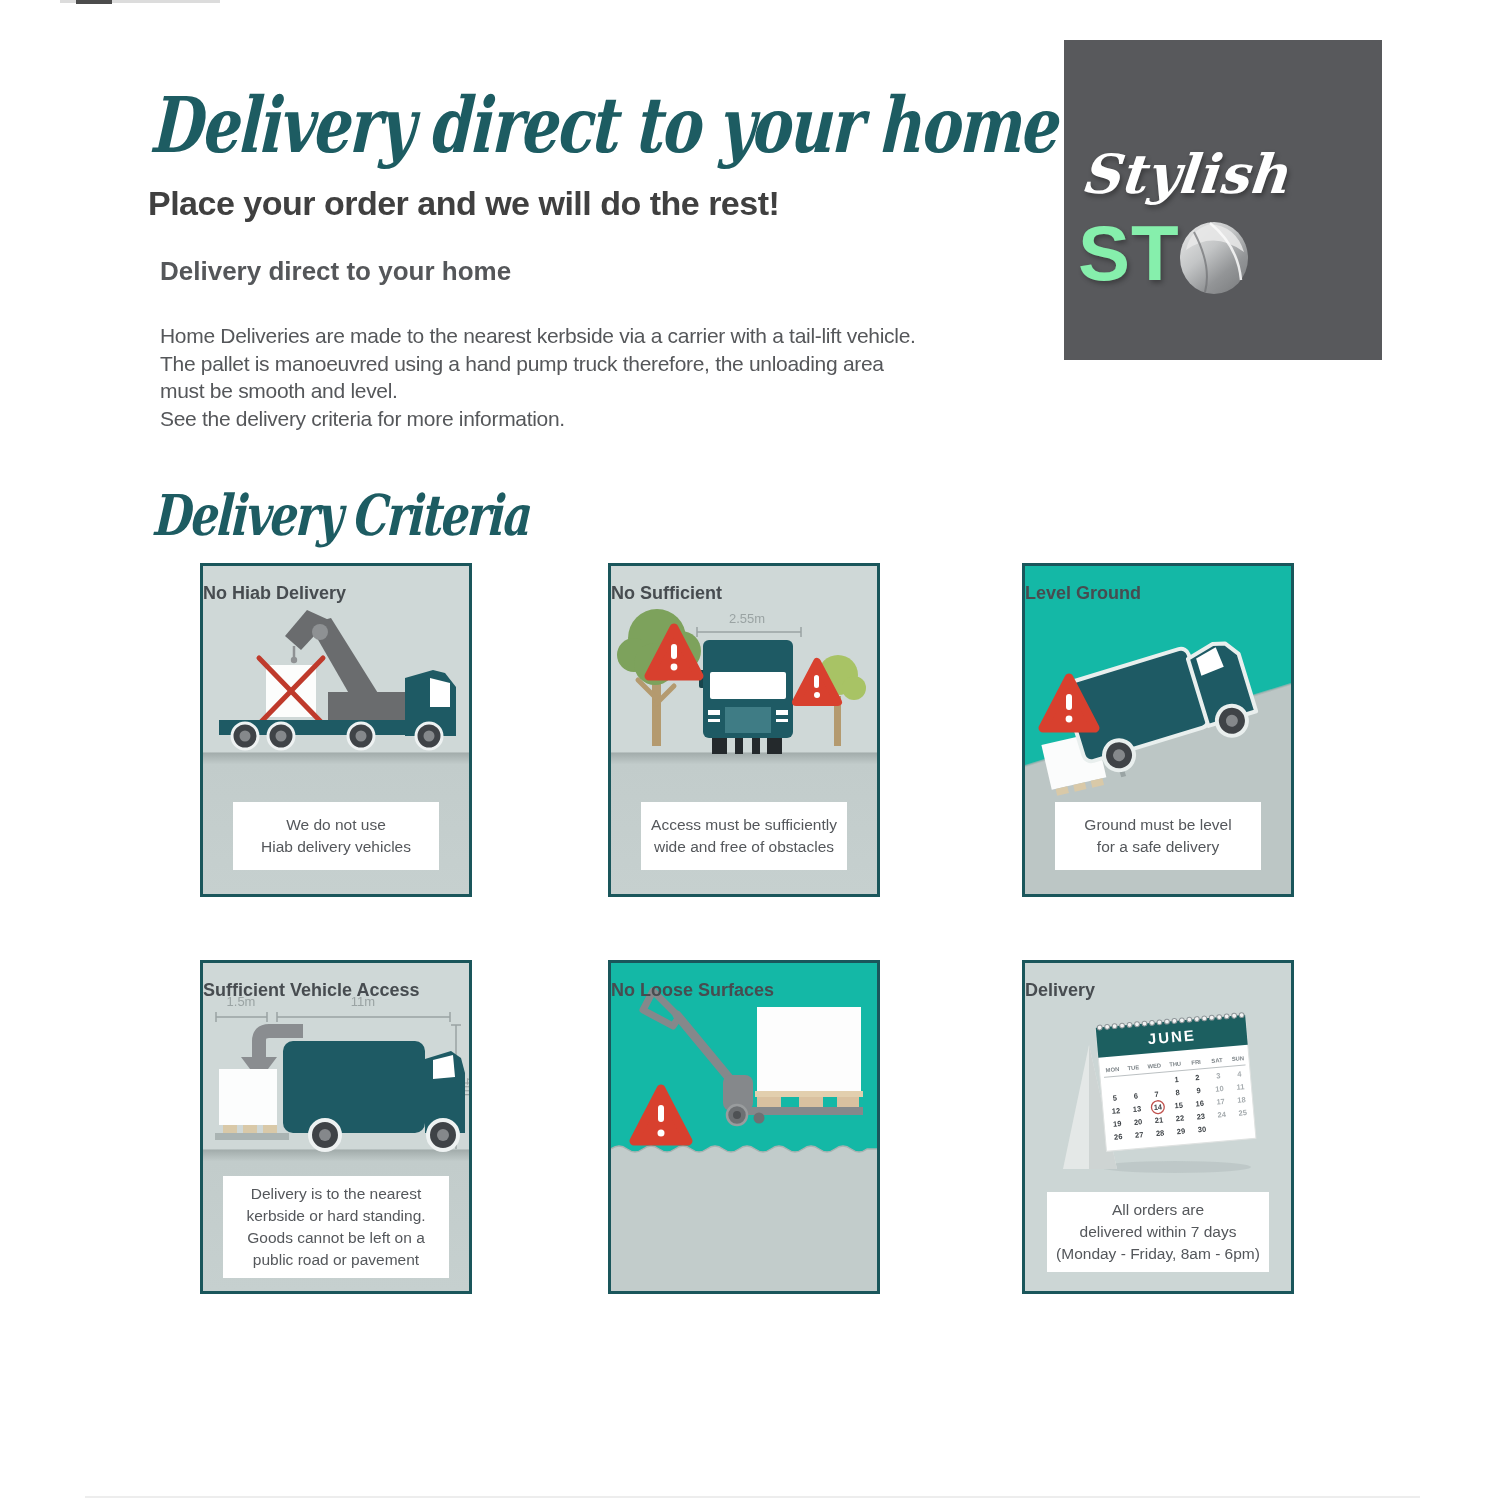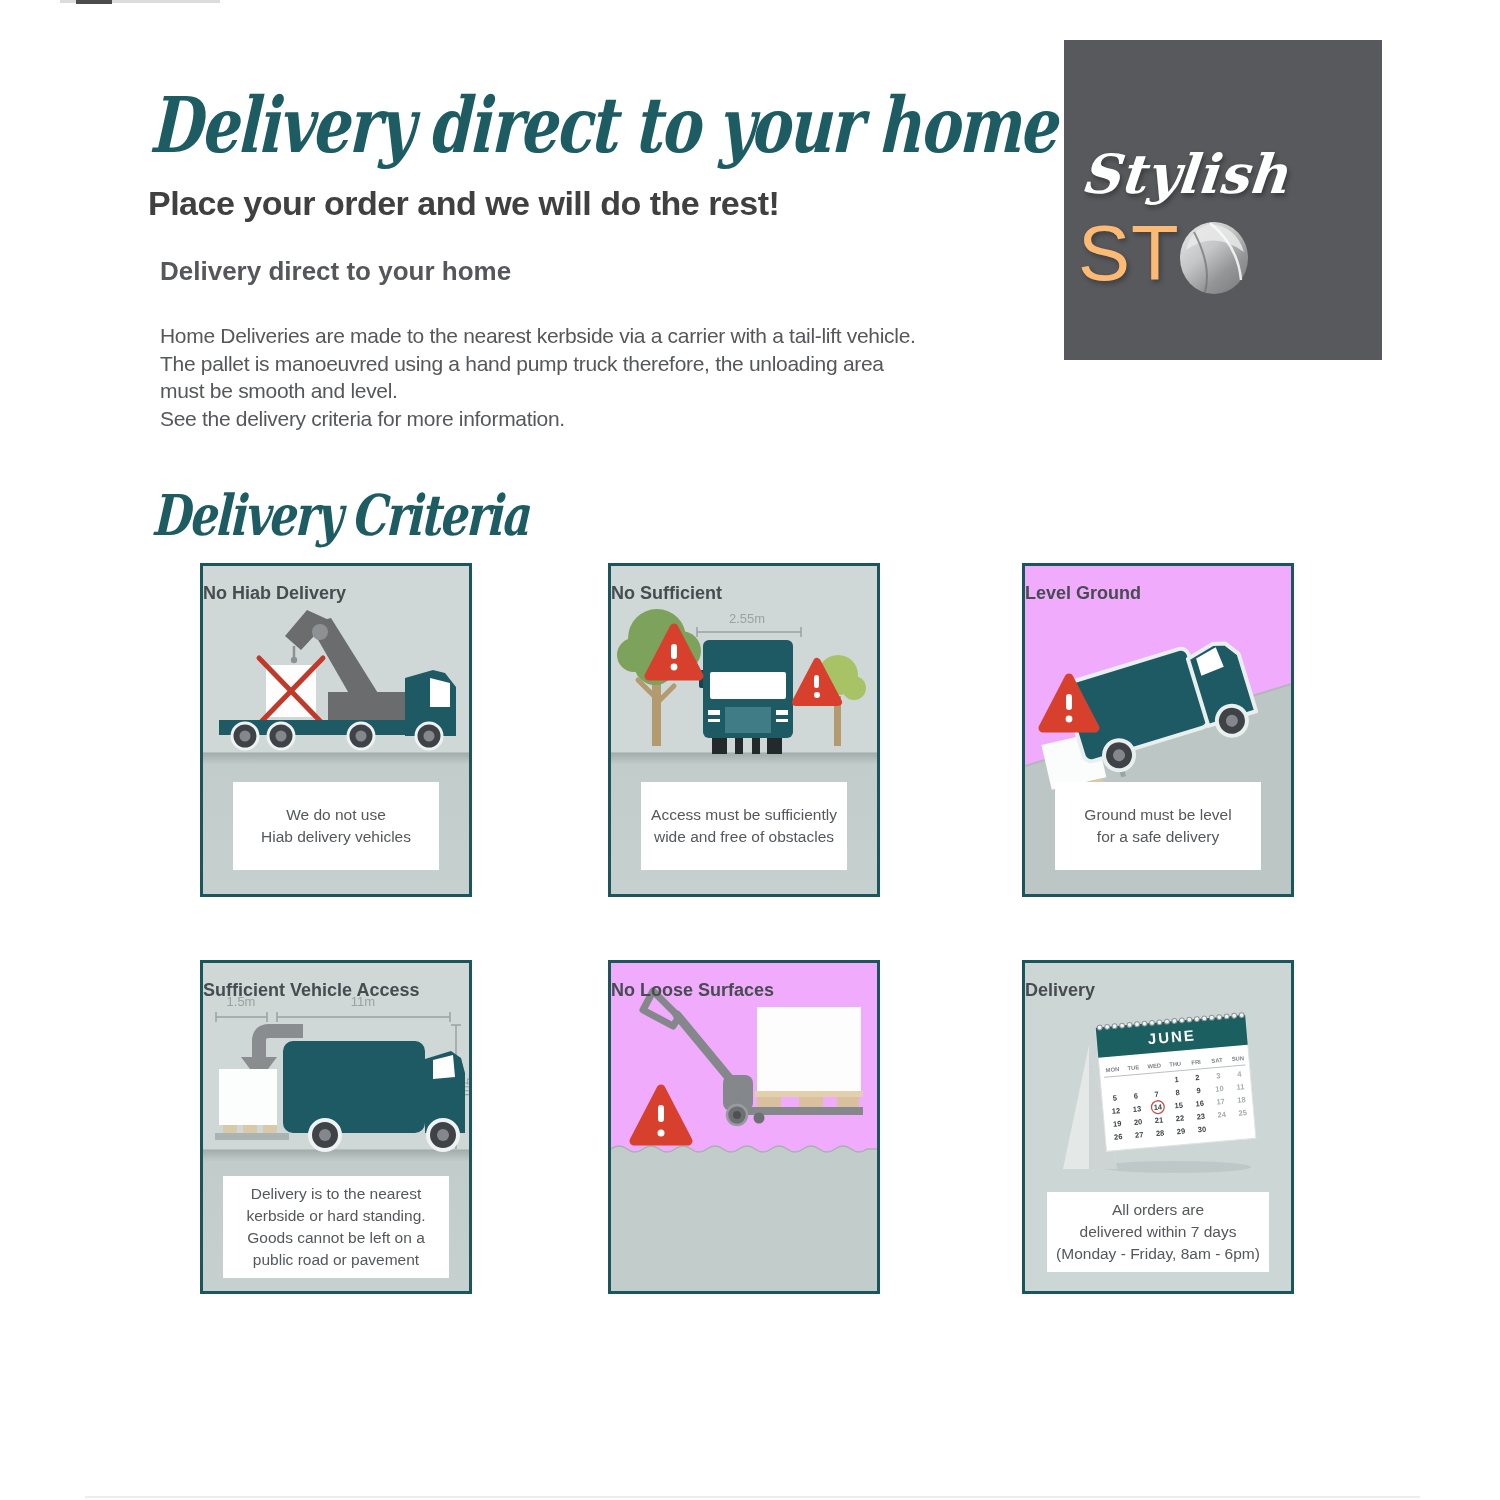--- a/index.html
+++ b/index.html
@@ -18,32 +18,32 @@
   .criteria-script{position:absolute;left:158px;top:446px;font-size:44px}
   .subtitle{position:absolute;left:148px;top:184px;font-size:34px;font-weight:bold;color:#404040;letter-spacing:-.5px;white-space:nowrap}
   .section-title{position:absolute;left:160px;top:256px;font-size:26px;font-weight:bold;color:#55575a;white-space:nowrap}
   .body-text{position:absolute;left:160px;top:301px;font-size:21px;line-height:27.5px;letter-spacing:-.3px;
              color:#55575a;white-space:pre-line}
 
   
   .logo{position:absolute;left:1064px;top:40px;width:318px;height:320px;background:#58595c}
   .logo-script{position:absolute;left:22px;top:102px;font-family:"DejaVu Serif",serif;font-style:italic;font-weight:bold;
                font-size:54px;color:#ffffff;transform:skewX(-8deg);text-shadow:2px 3px 5px rgba(0,0,0,.35);white-space:nowrap}
-  .logo-stone{position:absolute;left:14px;top:168px;display:flex;align-items:center;font-size:78px;font-weight:normal;
-              color:#fdba74;letter-spacing:1px;text-shadow:2px 3px 5px rgba(0,0,0,.3)}
+  .logo-stone{position:absolute;left:14px;top:168px;display:flex;align-items:center;font-size:78px;font-weight:bold;
+              color:#86efac;letter-spacing:1px;text-shadow:2px 3px 5px rgba(0,0,0,.3)}
   .stone-svg{margin:6px -2px 0}
 
   
   .card{position:absolute;width:272px;height:334px;border:3px solid #1a565b;box-sizing:border-box}
   .card.grounded{background:linear-gradient(180deg,#cfd8d7 0%,#cfd8d7 56.7%,#a2acab 57%,#c2cccb 60.5%,#c6d0cf 100%)}
-  .card.flat{background:#f0abfc}
+  .card.flat{background:#14b8a6}
   .card.plain{background:#ccd6d5}
   .card .illus{position:absolute;left:0;top:0;width:100%;height:100%}
   .card-title{position:absolute;top:17px;left:0;right:0;text-align:left;font-size:18px;font-weight:bold;color:#474c50}
-  .caption{position:absolute;left:30px;right:30px;bottom:24px;background:#ffffff;padding:22px 2px;text-align:center;
+  .caption{position:absolute;left:30px;right:30px;bottom:24px;background:#ffffff;padding:12px 2px;text-align:center;
            font-size:15.5px;line-height:22px;color:#54575b;white-space:pre-line}
   .card.row2 .caption{left:20px;right:20px;bottom:13px;padding:7px 2px}
   .card.cal .caption{left:22px;right:22px;bottom:19px}
 
   svg text{font-family:"Liberation Sans",sans-serif}
   .meas{font-size:13px;fill:#9aa3a3;text-anchor:middle}
   .cal-month{font-size:15px;font-weight:bold;fill:#ffffff;letter-spacing:2px;text-anchor:middle}
   .cal-wd{font-size:5.8px;font-weight:bold;fill:#7d8488;text-anchor:middle}
   .cal-day{font-size:7.5px;font-weight:bold;fill:#3e4347;text-anchor:middle}
   .cal-day.weekend{fill:#a6acaf}

